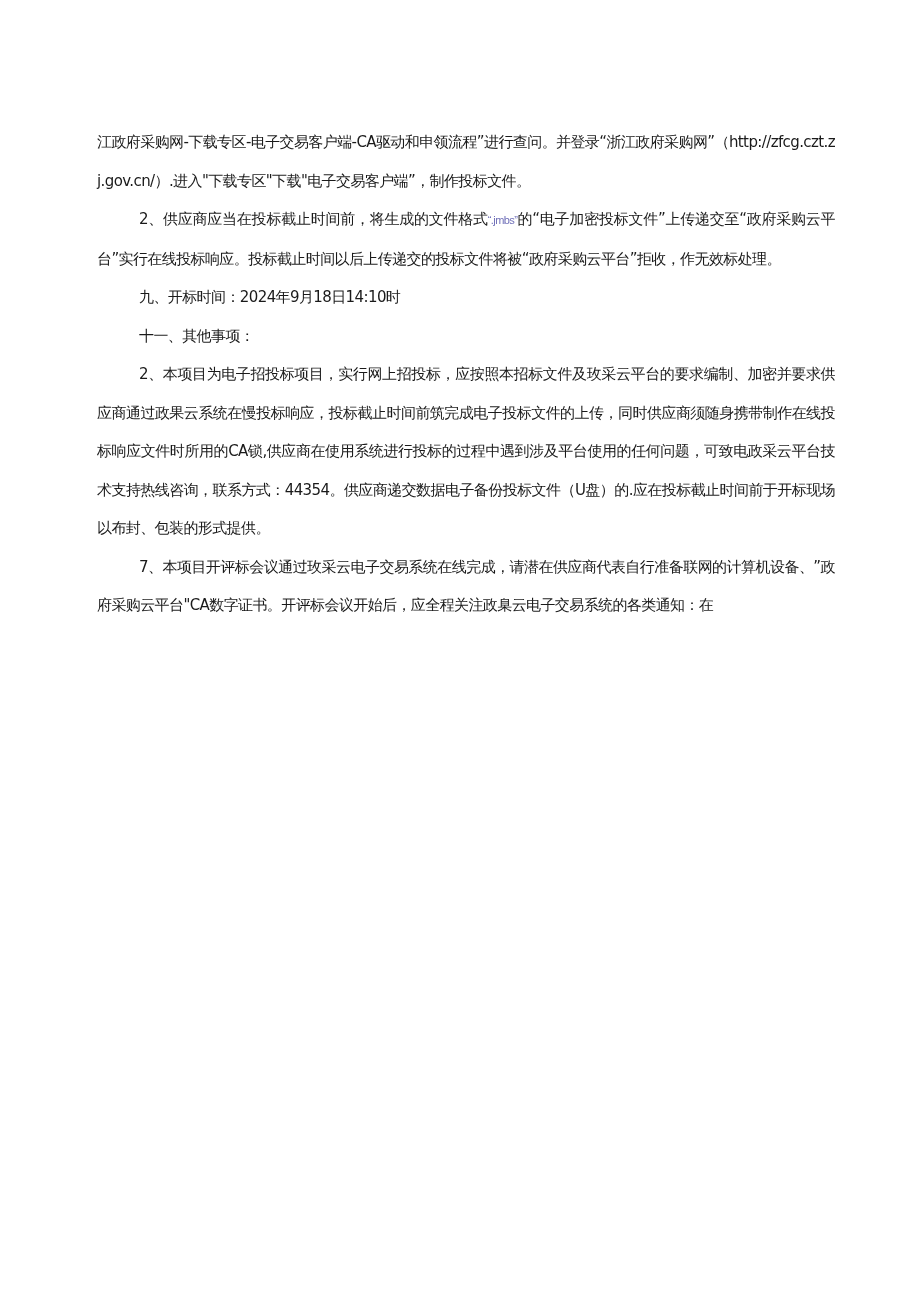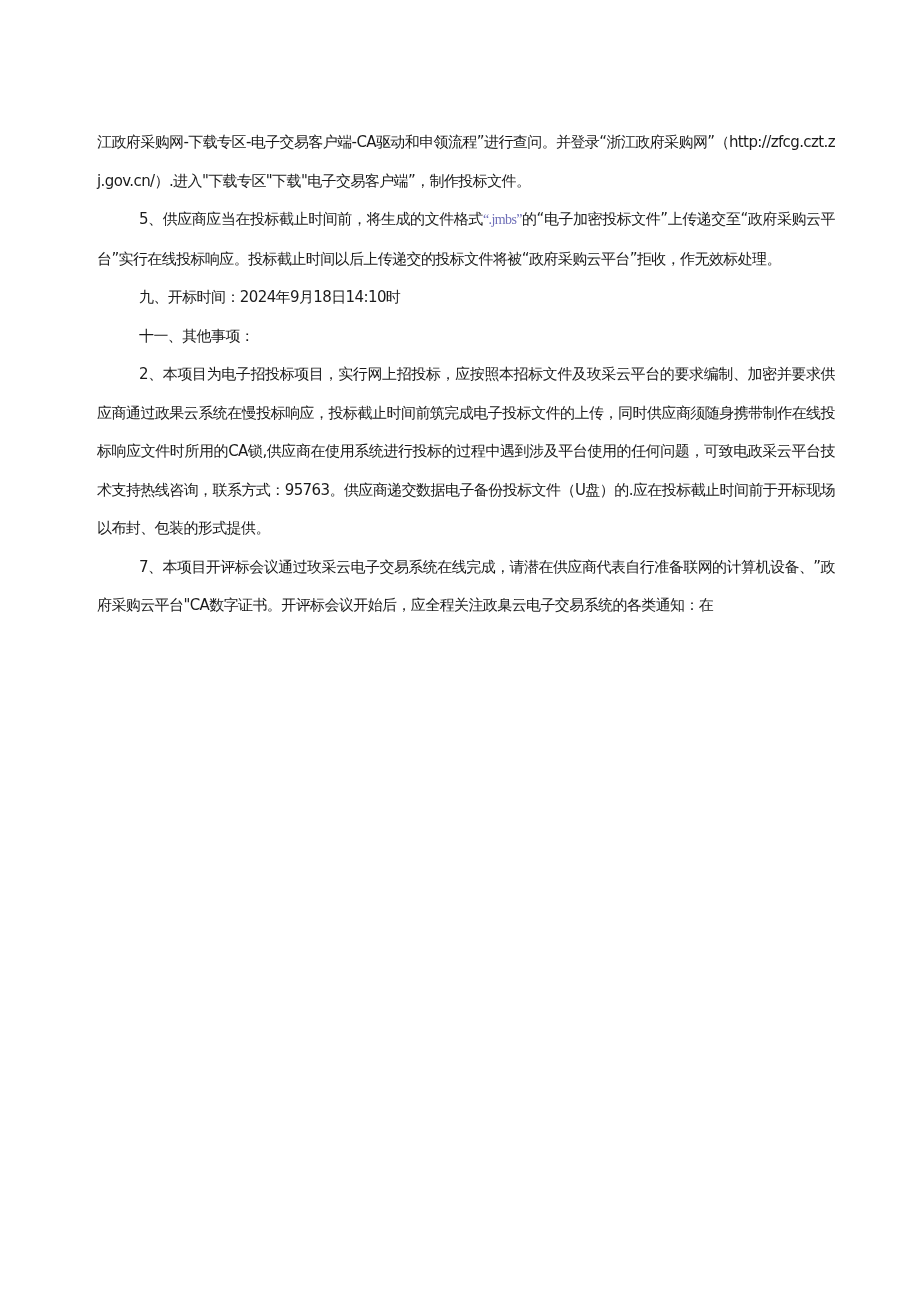--- a/index.html
+++ b/index.html
@@ -35,41 +35,41 @@
       line-height: 38.5px;
       letter-spacing: -0.6px;
       text-align: justify;
       text-align-last: left;
       word-break: break-all;
     }
     .para.indent {
       text-indent: 42px;
     }
     .highlight {
-      font-family: Liberation Serif, serif;
-      font-size: 14px;
+      font-family: Liberation Sans, sans-serif;
+      font-size: 11px;
       margin-top: 28px;
     }
   </style>
 </head>
 <body style="color: rgb(26, 26, 26);">
 
 <div class="page">
   <div class="text-body">
 
     <p class="para">江政府采购网-下载专区-电子交易客户端-CA驱动和申领流程”进行查问。并登录“浙江政府采购网”（http://zfcg.czt.zj.gov.cn/）.进入"下载专区"下载"电子交易客户端”，制作投标文件。</p>
 
 
 
-    <p class="para indent"><span>5、供应商应当在投标截止时间前，将生成的文件格式</span><span class="highlight" id="hl-jmbs" style="color: rgb(111, 111, 184);">“.jmbs”</span><span>的“电子加密投标文件”上传递交至“政府采购云平台”实行在线投标响应。投标截止时间以后上传递交的投标文件将被“政府采购云平台”拒收，作无效标处理。</span></p>
+    <p class="para indent"><span>2、供应商应当在投标截止时间前，将生成的文件格式</span><span class="highlight" id="hl-jmbs" style="color: rgb(111, 111, 184);">“.jmbs”</span><span>的“电子加密投标文件”上传递交至“政府采购云平台”实行在线投标响应。投标截止时间以后上传递交的投标文件将被“政府采购云平台”拒收，作无效标处理。</span></p>
 
     <p class="para indent">九、开标时间：2024年9月18日14:10时</p>
 
 
     <p class="para indent">十一、其他事项：</p>
 
 
-    <p class="para indent">2、本项目为电子招投标项目，实行网上招投标，应按照本招标文件及玫采云平台的要求编制、加密并要求供应商通过政果云系统在慢投标响应，投标截止时间前筑完成电子投标文件的上传，同时供应商须随身携带制作在线投标响应文件时所用的CA锁,供应商在使用系统进行投标的过程中遇到涉及平台使用的任何问题，可致电政采云平台技术支持热线咨询，联系方式：95763。供应商递交数据电子备份投标文件（U盘）的.应在投标截止时间前于开标现场以布封、包装的形式提供。</p>
+    <p class="para indent">2、本项目为电子招投标项目，实行网上招投标，应按照本招标文件及玫采云平台的要求编制、加密并要求供应商通过政果云系统在慢投标响应，投标截止时间前筑完成电子投标文件的上传，同时供应商须随身携带制作在线投标响应文件时所用的CA锁,供应商在使用系统进行投标的过程中遇到涉及平台使用的任何问题，可致电政采云平台技术支持热线咨询，联系方式：44354。供应商递交数据电子备份投标文件（U盘）的.应在投标截止时间前于开标现场以布封、包装的形式提供。</p>
 
     <p class="para indent">7、本项目开评标会议通过玫采云电子交易系统在线完成，请潜在供应商代表自行准备联网的计算机设备、”政府采购云平台"CA数字证书。开评标会议开始后，应全程关注政臬云电子交易系统的各类通知：在</p>
 
   </div>
 </div>
 
 </body></html>

